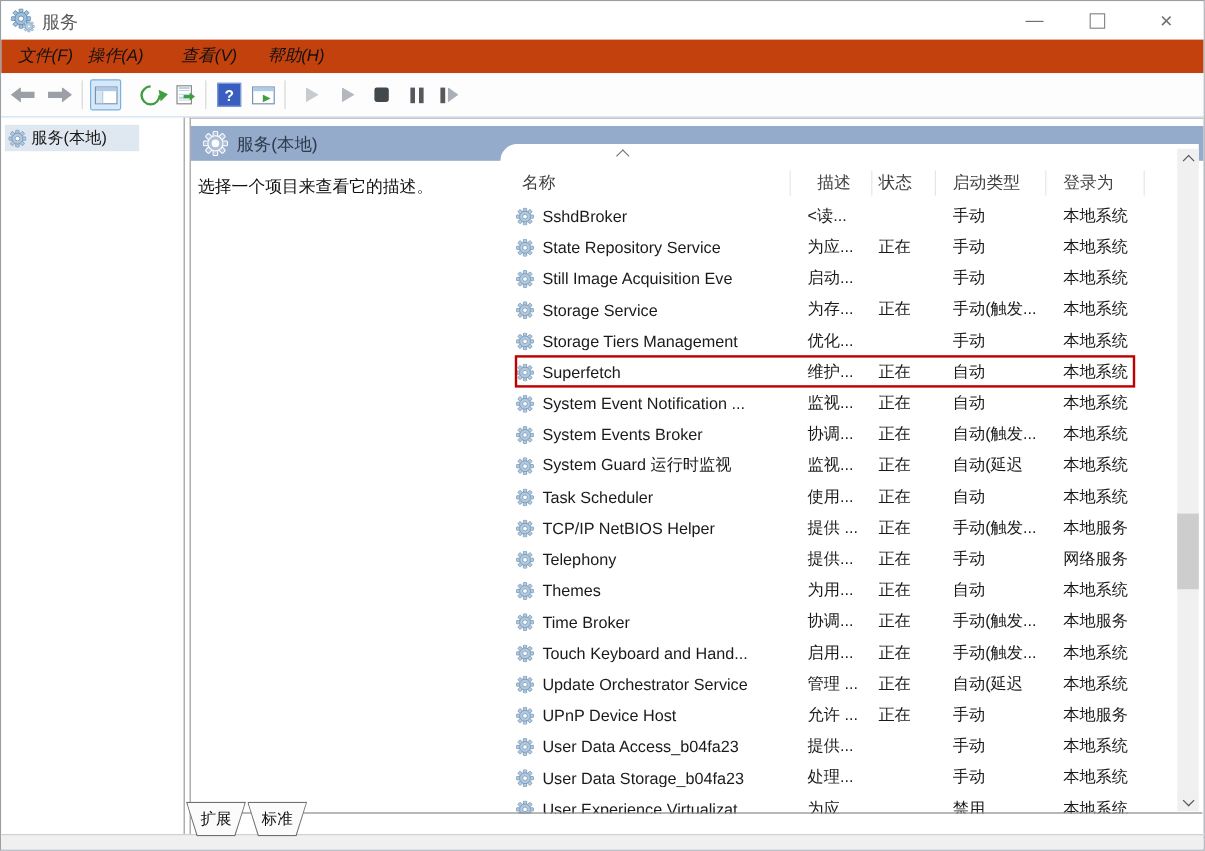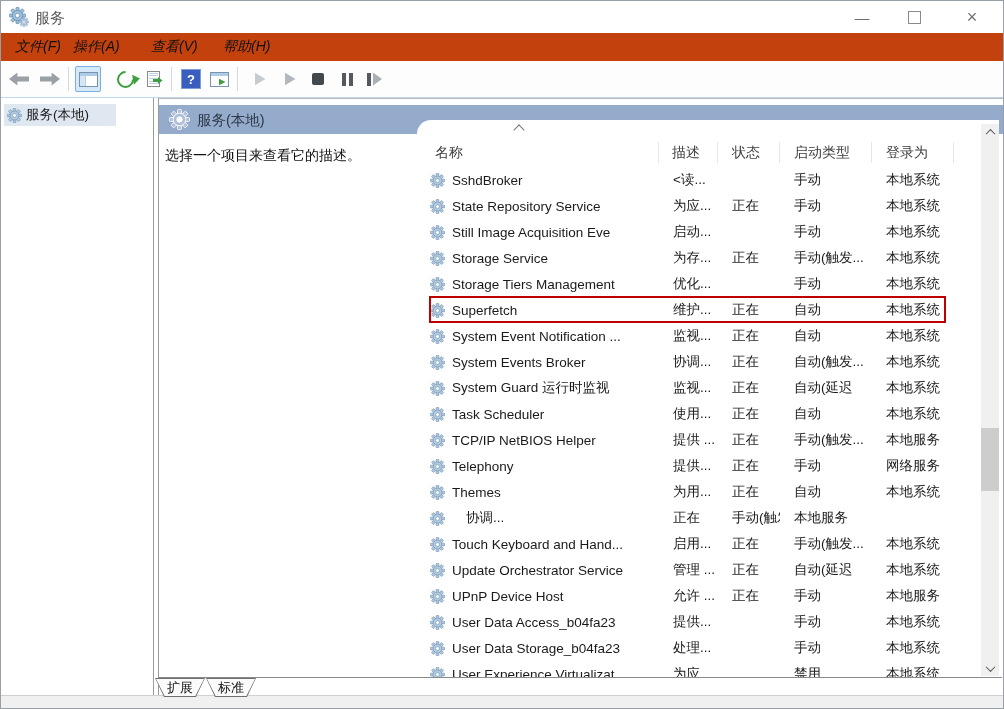--- a/index.html
+++ b/index.html
@@ -54,42 +54,42 @@
   .right-pane{position:absolute;left:157px;top:97px;width:846px;height:600px;background:#fff;border:1px solid #9b9b9b;border-top-color:#b9b9b9;box-sizing:border-box;}
   .band{position:absolute;left:0;top:6px;right:0;height:29px;background:#94abcb;}
   .band .gear-slot{position:absolute;left:10px;top:4px;}
   .band-title{position:absolute;left:38px;top:6px;font-size:14.5px;color:#2d3a4a;}
   .hint{position:absolute;left:6px;top:48px;font-size:14px;color:#111;}
   
   .list-tab{position:absolute;left:258px;top:21px;right:4px;bottom:19px;background:#fff;border-top-left-radius:14px;}
   .list-header{position:absolute;left:0;top:0;right:19px;height:47px;}
   .hcell{position:absolute;bottom:4px;height:21px;line-height:21px;font-size:14px;color:#404040;border-right:1px solid #e6e6e6;box-sizing:border-box;}
   .hc0{left:13px;width:229px;padding-left:5px;}
-  .hc1{left:242px;width:59px;padding-left:13px;margin-top:48px;}
+  .hc1{left:251px;width:59px;padding-left:13px;margin-top:48px;}
   .hc2{left:301px;width:62px;padding-left:14px;}
   .hc3{left:363px;width:92px;padding-left:14px;}
   .hc4{left:455px;width:82px;padding-left:14px;}
   .sort-chev{position:absolute;left:98px;top:6px;width:7px;height:7px;border-left:1.5px solid #777;border-top:1.5px solid #777;transform:rotate(45deg);}
   .rows{position:absolute;left:0;top:47px;right:19px;bottom:0;overflow:hidden;}
   .lrow{display:grid;grid-template-columns:22px 207px 59px 62px 92px auto;height:26px;align-items:center;padding-left:13px;font-size:13.5px;}
   .lrow span{overflow:hidden;white-space:nowrap;}
   .lrow .icn{display:flex;align-items:center;}
   .cell-pad{padding-left:14px;box-sizing:border-box;}
   .redbox{position:absolute;left:12px;width:517px;height:27px;border:2px solid #c00000;box-sizing:border-box;pointer-events:none;}
   
   .vscroll{position:absolute;right:0;top:4px;bottom:2px;width:18px;background:#f0f0f0;}
   .sarrow{position:absolute;left:0;width:18px;height:16px;display:flex;align-items:center;justify-content:center;}
   .sarrow .chev{width:6px;height:6px;border-left:1.5px solid #555;border-top:1.5px solid #555;}
   .sa-up{top:0;}  .sa-up .chev{transform:rotate(45deg) translate(1px,1px);}
   .sa-down{bottom:0;} .sa-down .chev{transform:rotate(225deg) translate(1px,1px);}
   .sthumb{position:absolute;left:0;top:304px;width:18px;height:63px;background:#cdcdcd;}
   
   .bottom-strip{position:absolute;left:0;bottom:0;right:0;height:12px;background:#f0f0f0;border-top:1px solid #d0d0d0;}
   .tabline{position:absolute;left:157px;right:1px;bottom:30px;height:1px;background:#8a8a8a;}
-  .btab{position:absolute;bottom:11px;width:50px;height:19px;background:#6e6e6e;
+  .btab{position:absolute;bottom:11px;width:50px;height:29px;background:#6e6e6e;
         clip-path:polygon(0 0,100% 0,82% 100%,18% 100%);}
   .btab .inner{position:absolute;left:1px;right:1px;top:1px;bottom:1px;background:#fbfbfb;
         clip-path:polygon(0 0,100% 0,82% 100%,18% 100%);display:flex;align-items:center;justify-content:center;font-size:13px;color:#111;}
   .tab-ext{left:154px;}
   .tab-std{left:205px;}
 </style>
 </head>
 <body>
 
 <div class="window">
@@ -521,20 +521,21 @@
                 <rect x="-2.2" y="-11.5" width="4.4" height="6" rx="1" transform="rotate(90)" fill="#b3cade" stroke="#7193b4" stroke-width="1"></rect>
                 <rect x="-2.2" y="-11.5" width="4.4" height="6" rx="1" transform="rotate(135)" fill="#b3cade" stroke="#7193b4" stroke-width="1"></rect>
                 <rect x="-2.2" y="-11.5" width="4.4" height="6" rx="1" transform="rotate(180)" fill="#b3cade" stroke="#7193b4" stroke-width="1"></rect>
                 <rect x="-2.2" y="-11.5" width="4.4" height="6" rx="1" transform="rotate(225)" fill="#b3cade" stroke="#7193b4" stroke-width="1"></rect>
                 <rect x="-2.2" y="-11.5" width="4.4" height="6" rx="1" transform="rotate(270)" fill="#b3cade" stroke="#7193b4" stroke-width="1"></rect>
                 <rect x="-2.2" y="-11.5" width="4.4" height="6" rx="1" transform="rotate(315)" fill="#b3cade" stroke="#7193b4" stroke-width="1"></rect>
                 <circle r="7.2" fill="#b3cade" stroke="#7193b4" stroke-width="1"></circle>
                 <circle r="3.1" fill="#ffffff" stroke="#7193b4" stroke-width="1"></circle>
               </svg>
             </span>
+            <span>Time Broker</span>
             <span class="cell-pad">协调...</span>
             <span class="cell-pad">正在</span>
             <span class="cell-pad">手动(触发...</span>
             <span class="cell-pad">本地服务</span>
           </div>
           <div class="lrow">
             <span class="icn">
               <svg width="15" height="15" viewBox="-12 -12 24 24">
                 <rect x="-2.2" y="-11.5" width="4.4" height="6" rx="1" transform="rotate(0)" fill="#b3cade" stroke="#7193b4" stroke-width="1"></rect>
                 <rect x="-2.2" y="-11.5" width="4.4" height="6" rx="1" transform="rotate(45)" fill="#b3cade" stroke="#7193b4" stroke-width="1"></rect>

